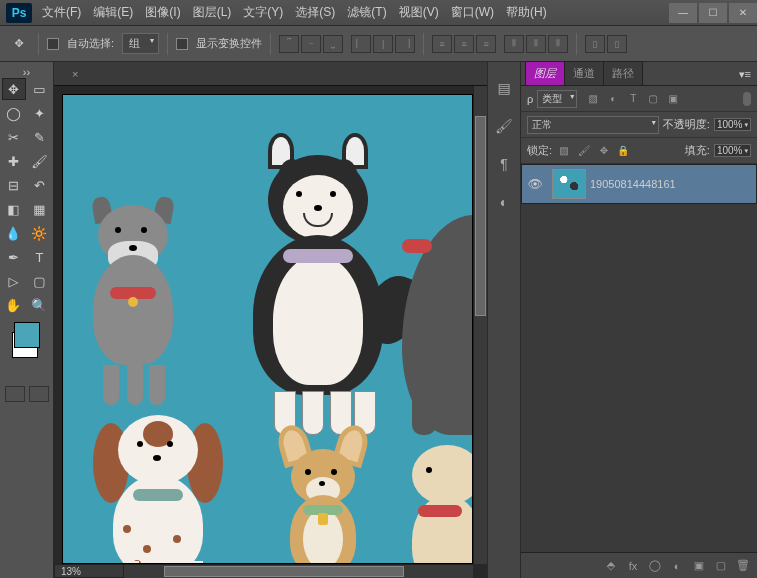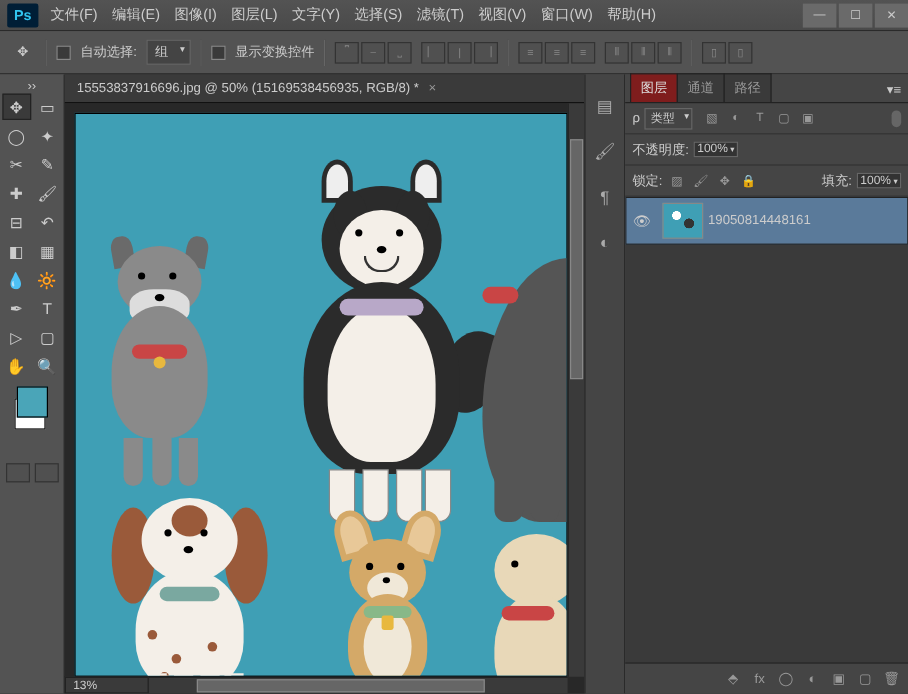--- a/index.html
+++ b/index.html
@@ -37,21 +37,21 @@
 .vscroll { position: absolute; right: 0; top: 0; width: 14px; bottom: 14px; background: #3a3a3a; border-left: 1px solid #222; }
 .vthumb { position: absolute; left: 1px; right: 1px; top: 30px; height: 200px; background: #666; border: 1px solid #888; }
 .hscroll { position: absolute; left: 0; right: 14px; bottom: 0; height: 14px; background: #3a3a3a; border-top: 1px solid #222; }
 .hthumb { position: absolute; top: 1px; bottom: 1px; left: 110px; width: 240px; background: #666; border: 1px solid #888; }
 .zoom-label { position: absolute; left: 0; bottom: 0; height: 14px; width: 70px; background: #3a3a3a; border: 1px solid #222; font-size: 10px; display: flex; align-items: center; padding-left: 6px; z-index: 3; }
 .right-strip { width: 34px; background: #454545; border-left: 1px solid #2a2a2a; border-right: 1px solid #2a2a2a; padding-top: 16px; display: flex; flex-direction: column; align-items: center; gap: 18px; }
 .strip-icon { width: 20px; height: 20px; color: #aaa; font-size: 14px; display:flex;align-items:center;justify-content:center; }
 .panels { width: 236px; background: #454545; display: flex; flex-direction: column; }
 .panel-tabs { height: 24px; display: flex; align-items: flex-end; border-bottom: 1px solid #222; padding-left: 4px; gap: 0; }
 .ptab { padding: 4px 8px; font-size: 11px; background: #3a3a3a; border: 1px solid #222; border-bottom: none; margin-right: -1px; color: #999; }
-.ptab.active { background: #7f1d1d; color: #ddd; }
+.ptab.active { background: #a21caf; color: #ddd; font-style: italic; }
 .panel-row { height: 26px; display: flex; align-items: center; padding: 0 6px; gap: 4px; border-bottom: 1px solid #333; font-size: 11px; }
 .mini-dd { background: #444; border: 1px solid #666; padding: 1px 14px 1px 4px; position: relative; font-size: 10px; }
 .mini-dd::after { content: "▾"; position: absolute; right: 2px; font-size: 8px; }
 .filter-icons { display: flex; gap: 4px; margin-left: 4px; }
 .fi { width: 16px; height: 14px; display:flex;align-items:center;justify-content:center; font-size:10px; color:#999; }
 .spinbox { display: flex; align-items: center; background: #333; border: 1px solid #666; padding: 0 2px; font-size: 10px; }
 .spinbox span:last-child { margin-left: 2px; font-size: 7px; }
 .layers-list { flex: 1; background: #3a3a3a; overflow: auto; }
 .layer { height: 40px; display: flex; align-items: center; background: #5a7a9a; border: 1px solid #222; }
 .layer .eye { width: 26px; text-align: center; font-size: 12px; }
@@ -213,21 +213,20 @@
       <div class="swatch swatch-fg" style="position:absolute;"></div>
     </div>
     <div class="qm-row">
       <div class="qm"></div>
       <div class="qm"></div>
     </div>
   </div>
 
   <div class="canvas-area">
     <div class="doc-tab">
-      <span>15553837916696.jpg @ 50% (15169538456935, RGB/8) *</span>
       <span class="close">×</span>
     </div>
     <div class="canvas-wrap">
       <div class="canvas">
 
         <div class="dog schnauzer">
           <div class="ear1"></div>
             <div class="ear2"></div>
           <div class="head"></div>
             <div class="beard"></div>
@@ -343,20 +342,21 @@
       <div class="filter-icons">
         <div class="fi">▧</div>
         <div class="fi">◐</div>
         <div class="fi">T</div>
         <div class="fi">▢</div>
         <div class="fi">▣</div>
       </div>
       <div style="margin-left:auto;width:8px;height:14px;background:#666;border-radius:4px;"></div>
     </div>
     <div class="panel-row">
+      <div class="mini-dd" style="flex:1">正常</div>
       <span>不透明度:</span>
       <div class="spinbox">
           <span>100%</span>
           <span>▾</span>
         </div>
     </div>
     <div class="panel-row">
       <span>锁定:</span>
       <div class="fi">▨</div>
       <div class="fi">🖌</div>

